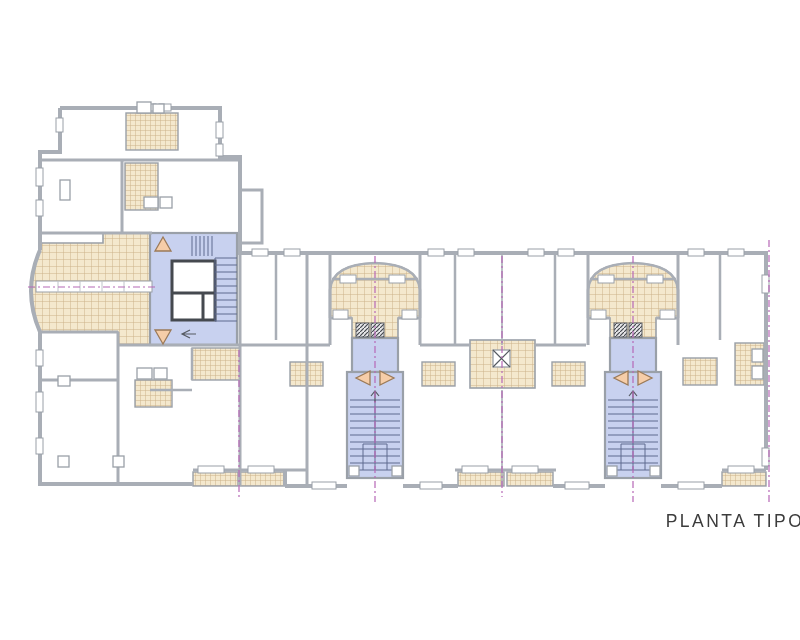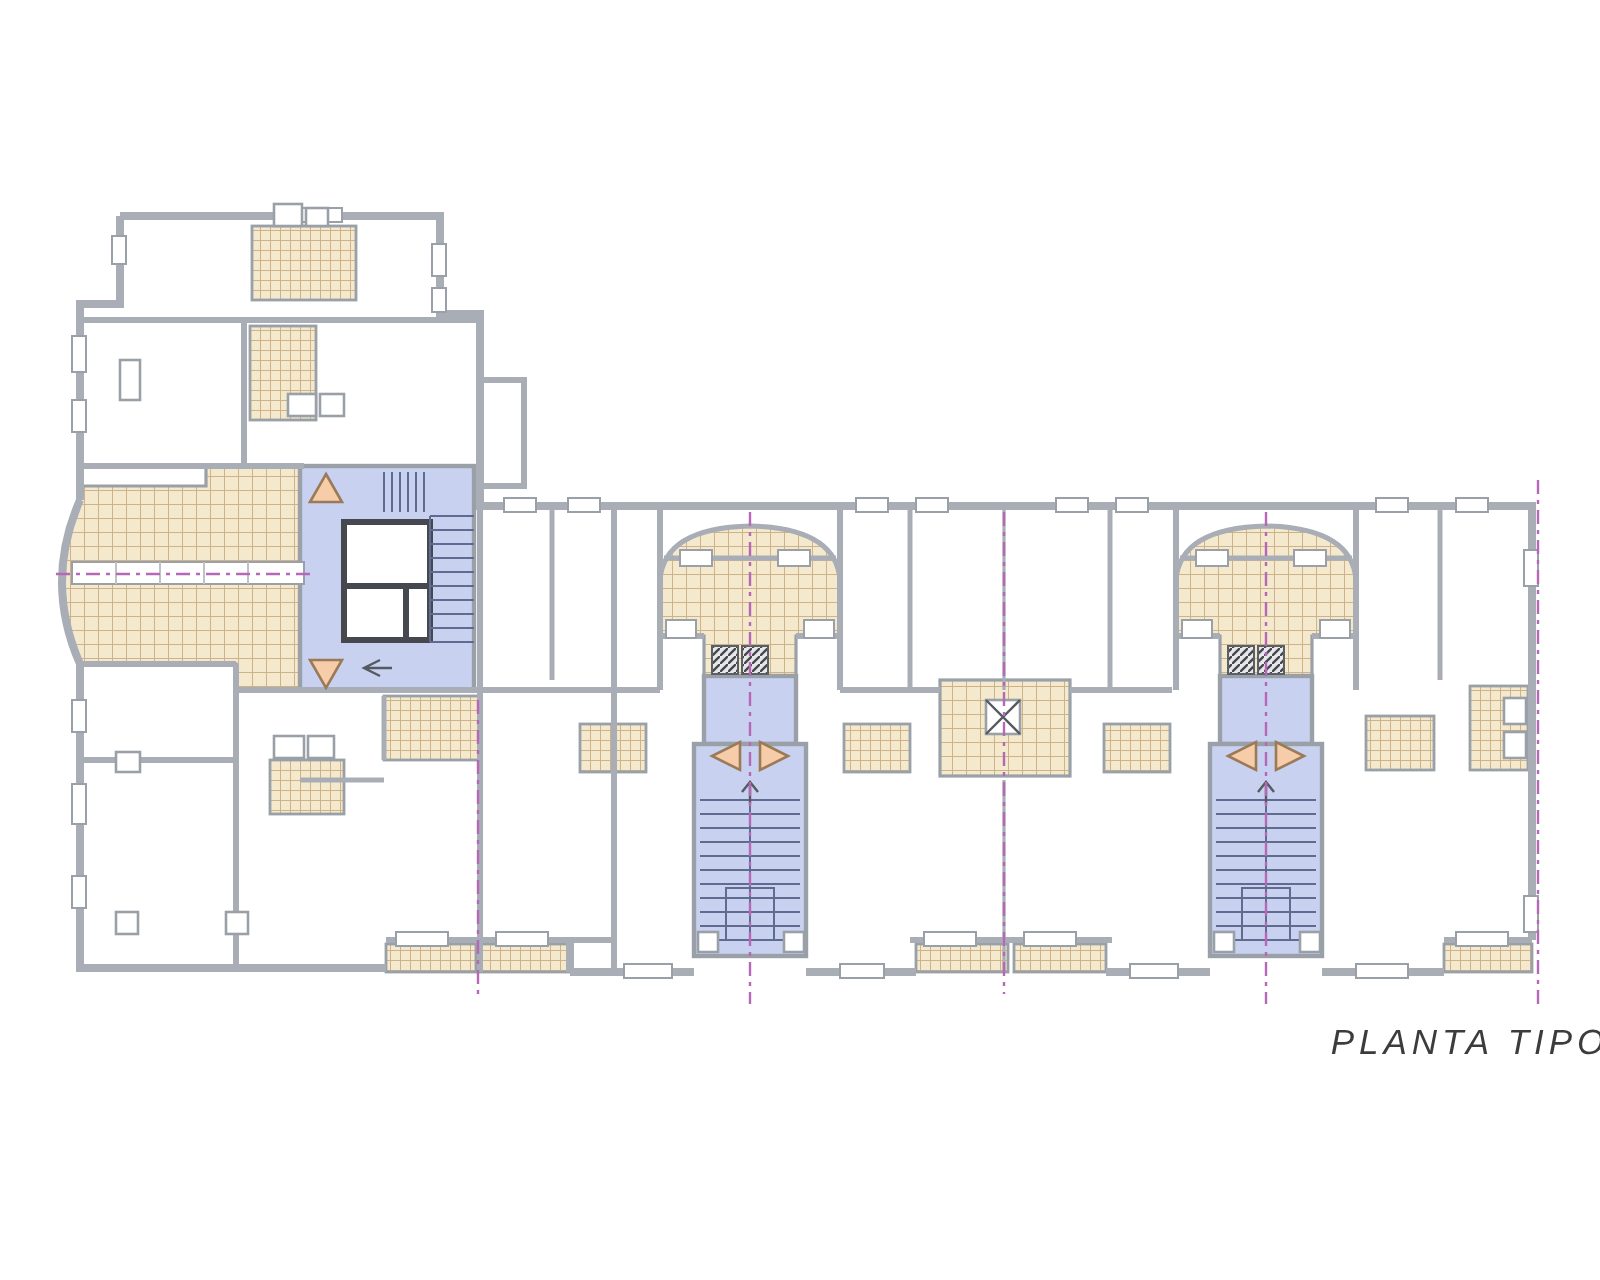--- a/index.html
+++ b/index.html
@@ -1,17 +1,17 @@
 <!DOCTYPE html>
 <html style="--background: #ffffff; --wall: #a9aeb6; --wall-light: #bfc3c9; --outline: #9aa0a8; --tile-fill: #f4e8cd; --tile-grid: #cdb28a; --core-fill: #c8d1ef; --core-line: #5f6b8f; --tri-fill: #f6cda8; --tri-stroke: #9b7a58; --axis: #b668b6; --elevator: #45494f; --text: #3c3c3c;"><head>
 <meta charset="utf-8">
 <style>
   html,body{margin:0;padding:0;background:#fff;}
   body{width:800px;height:640px;overflow:hidden;font-family:"Liberation Sans",sans-serif;}
-  .stage{position:relative;width:800px;height:640px;background:var(--background,#fff);font-style:italic;}
+  .stage{position:relative;width:800px;height:640px;background:var(--background,#fff);}
   svg{display:block;}
   .wall{stroke:var(--wall);fill:none;}
   .wall-thin{stroke:var(--wall-light);fill:none;}
   .tile{fill:url(#tileBig);stroke:var(--outline);stroke-width:1.6;}
   .tileS{fill:url(#tileSmall);stroke:var(--outline);stroke-width:1.4;}
   .blue{fill:var(--core-fill);stroke:var(--outline);stroke-width:2.2;}
   .win{fill:#ffffff;stroke:var(--outline);stroke-width:1;}
   .fixture{fill:#ffffff;stroke:var(--outline);stroke-width:1.3;}
   .stair{stroke:var(--core-line);stroke-width:1;fill:none;}
   .tri{fill:var(--tri-fill);stroke:var(--tri-stroke);stroke-width:1.3;}

